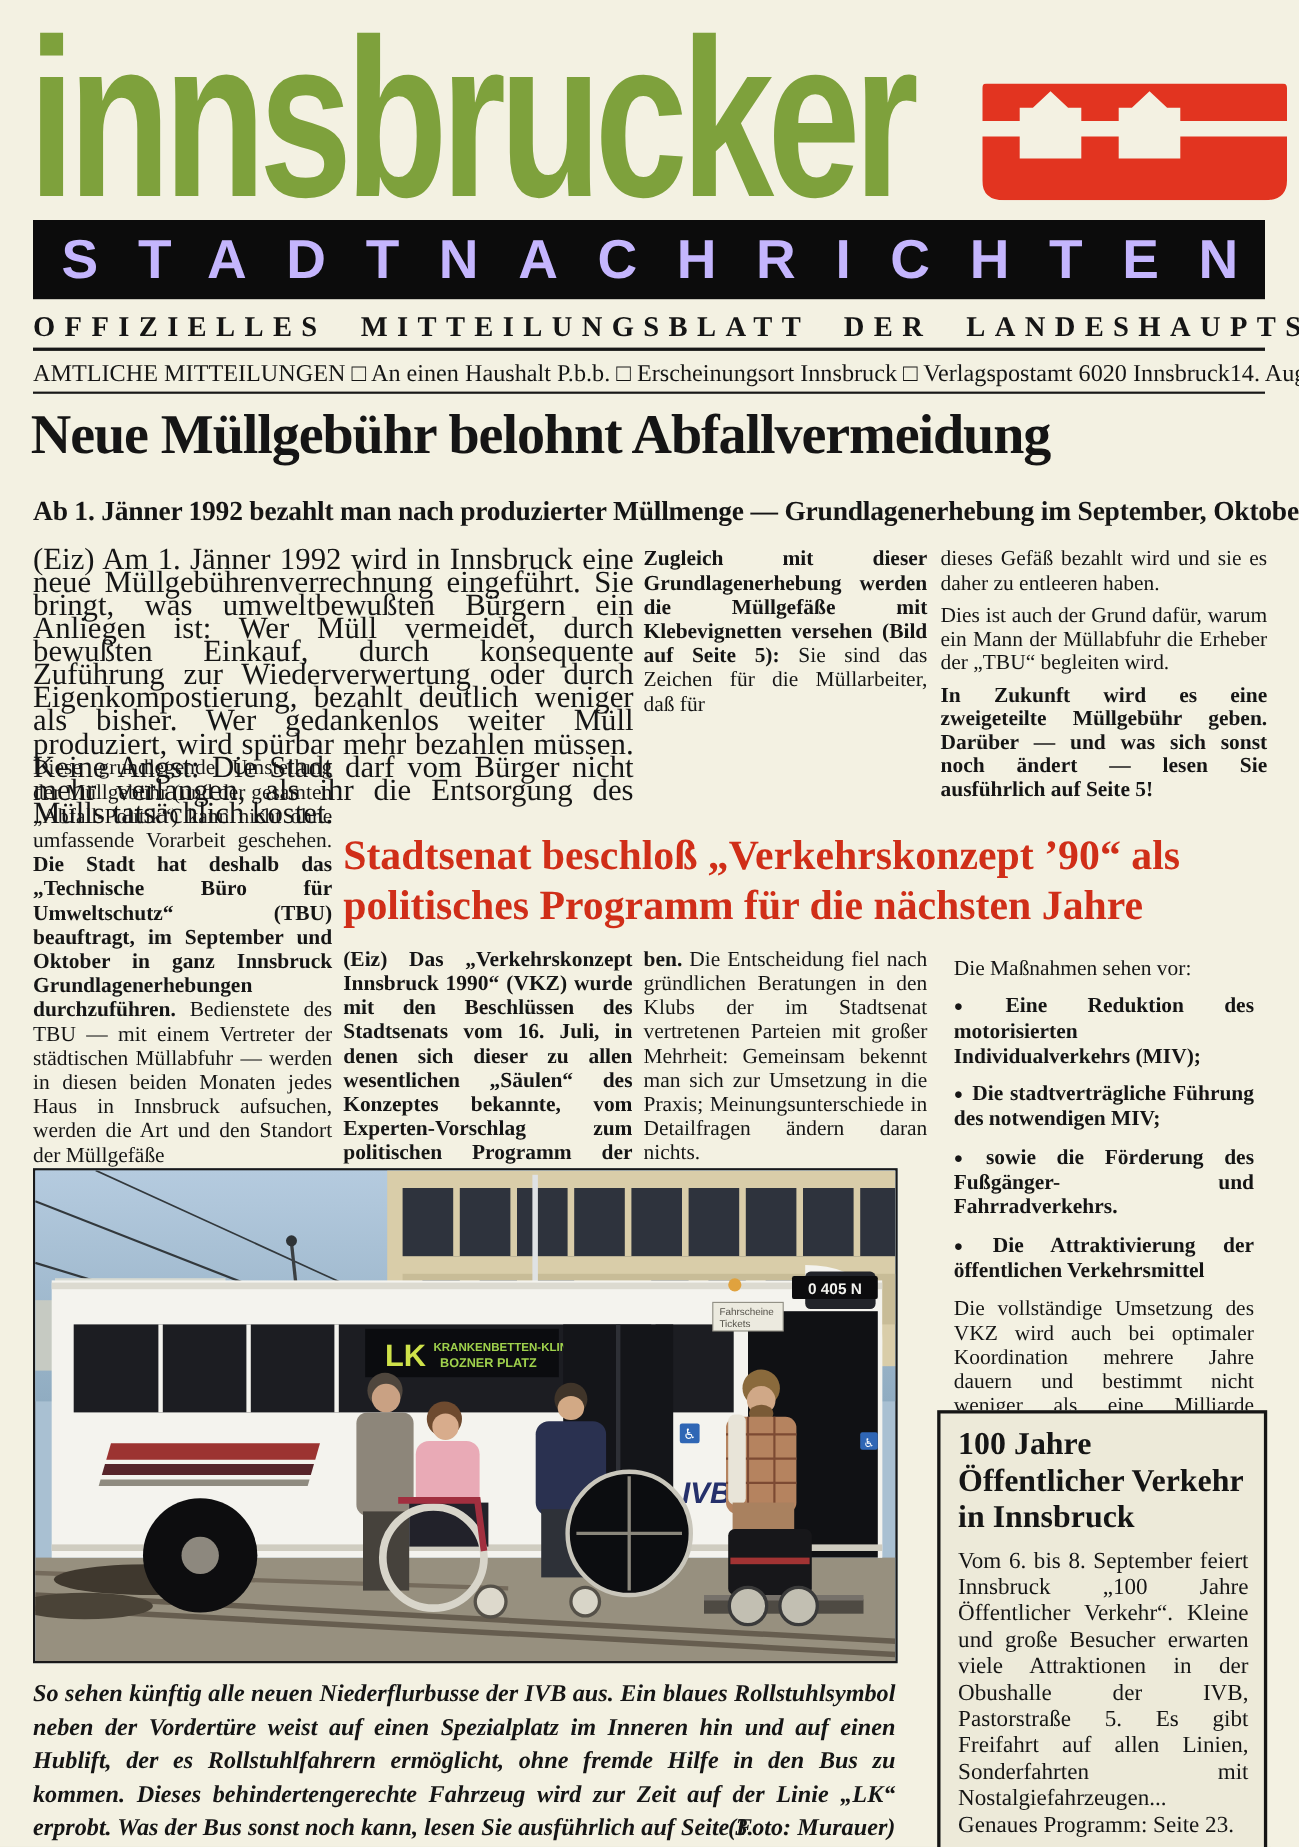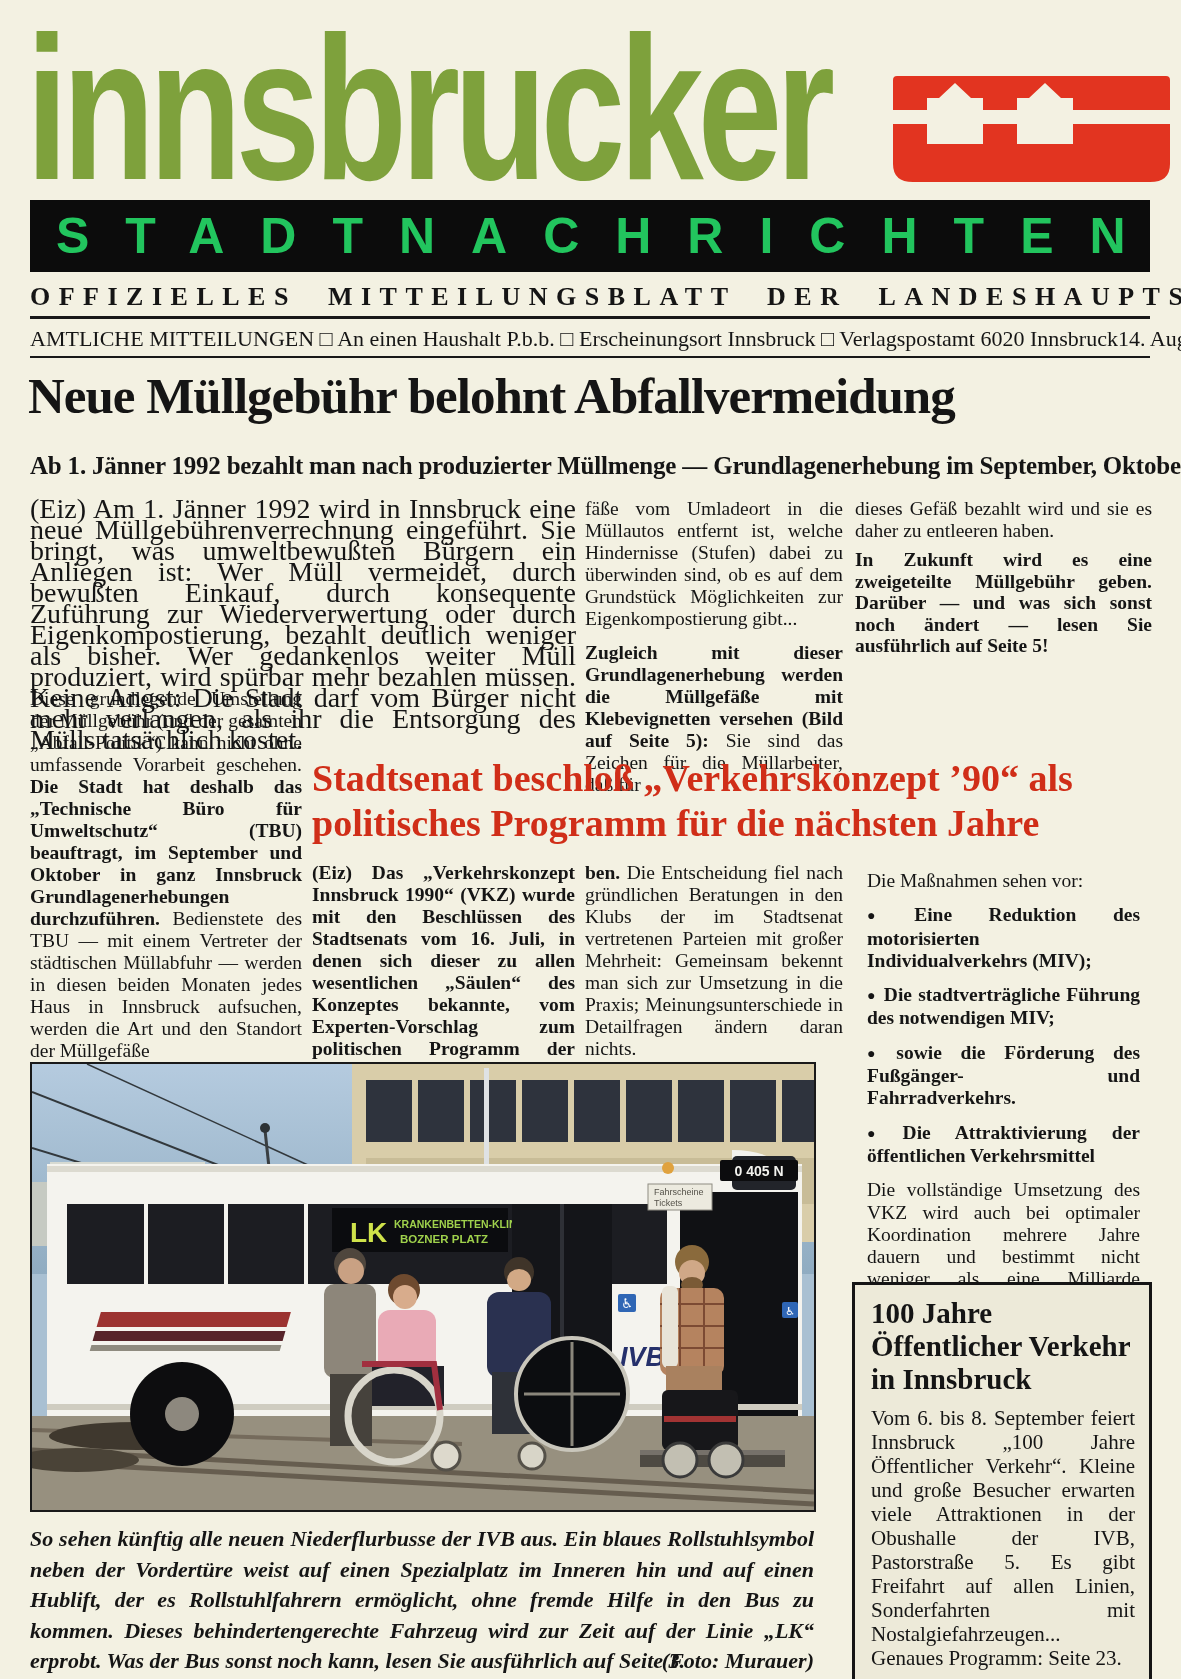--- a/index.html
+++ b/index.html
@@ -15,21 +15,21 @@
     left:26px;top:8px;width:900px;
     font-family:"Liberation Sans", sans-serif;
     font-weight:900;font-size:205px;line-height:200px;
     letter-spacing:-8px;color:#7ea13c;
     transform:scaleX(0.74);transform-origin:left top;
     white-space:nowrap;
   }
   .emblem{left:893px;top:76px;}
   .banner{
     left:30px;top:200px;width:1120px;height:72px;background:#0c0c0c;
-    color:#22c55e;font-family:"Liberation Sans", sans-serif;
+    color:#c4b5fd;font-family:"Liberation Sans", sans-serif;
     font-size:50px;font-weight:600;letter-spacing:36px;
     display:flex;align-items:center;padding-left:26px;box-sizing:border-box;
     white-space:nowrap;
   }
   .subtitle{
     left:30px;top:282px;width:1120px;
     font-weight:bold;font-size:26px;letter-spacing:8.5px;word-spacing:16px;
     white-space:nowrap;
   }
   .rule1{left:30px;top:316px;width:1120px;height:3px;background:#181818;}
@@ -122,26 +122,26 @@
   <div class="abs subheadline">Ab 1. Jänner 1992 bezahlt man nach produzierter Müllmenge — Grundlagenerhebung im September, Oktober</div>
 
   <p class="abs lead" style="margin:0">(Eiz) Am 1. Jänner 1992 wird in Innsbruck eine neue Müllgebührenverrechnung eingeführt. Sie bringt, was umweltbewußten Bürgern ein Anliegen ist: Wer Müll vermeidet, durch bewußten Einkauf, durch konsequente Zuführung zur Wiederverwertung oder durch Eigenkompostierung, bezahlt deutlich weniger als bisher. Wer gedankenlos weiter Müll produziert, wird spürbar mehr bezahlen müssen. Keine Angst: Die Stadt darf vom Bürger nicht mehr verlangen, als ihr die Entsorgung des Mülls tatsächlich kostet.</p>
 
   <div class="abs coltext muell-c1">
     <p><span>Diese grundlegende Umstellung der Müllgebühr (und der gesamten „Abfall-Politik“) kann nicht ohne umfassende Vorarbeit geschehen. </span><span class="b">Die Stadt hat deshalb das „Technische Büro für Umweltschutz“ (TBU) beauftragt, im September und Oktober in ganz Innsbruck Grundlagenerhebungen durchzuführen. </span><span>Bedienstete des TBU — mit einem Vertreter der städtischen Müllabfuhr — werden in diesen beiden Monaten jedes Haus in Innsbruck aufsuchen, werden die Art und den Standort der Müllgefäße</span></p>
   </div>
 
 
   <div class="abs coltext muell-c3">
-    <p>fäße vom Umladeort in die Müllautos entfernt ist, welche Hindernisse (Stufen) dabei zu überwinden sind, ob es auf dem Grundstück Möglichkeiten zur Eigenkompostierung gibt...</p>
     <p><span class="b">Zugleich mit dieser Grundlagenerhebung werden die Müllgefäße mit Klebevignetten versehen (Bild auf Seite 5): </span><span>Sie sind das Zeichen für die Müllarbeiter, daß für</span></p>
   </div>
 
   <div class="abs coltext muell-c4">
     <p>dieses Gefäß bezahlt wird und sie es daher zu entleeren haben.</p>
+    <p>Dies ist auch der Grund dafür, warum ein Mann der Müllabfuhr die Erheber der „TBU“ begleiten wird.</p>
     <p class="b">In Zukunft wird es eine zweigeteilte Müllgebühr geben. Darüber — und was sich sonst noch ändert — lesen Sie ausführlich auf Seite 5!</p>
   </div>
 
   <h2 class="abs red-headline" style="margin:0">Stadtsenat beschloß „Verkehrskonzept ’90“ als politisches Programm für die nächsten Jahre</h2>
 
   <div class="abs coltext vkz-a">
     <p class="b">(Eiz) Das „Verkehrskonzept Innsbruck 1990“ (VKZ) wurde mit den Beschlüssen des Stadtsenats vom 16. Juli, in denen sich dieser zu allen wesentlichen „Säulen“ des Konzeptes bekannte, vom Experten-Vorschlag zum politischen Programm der Stadtregierung erho-</p>
   </div>
 
   <div class="abs coltext vkz-b">

